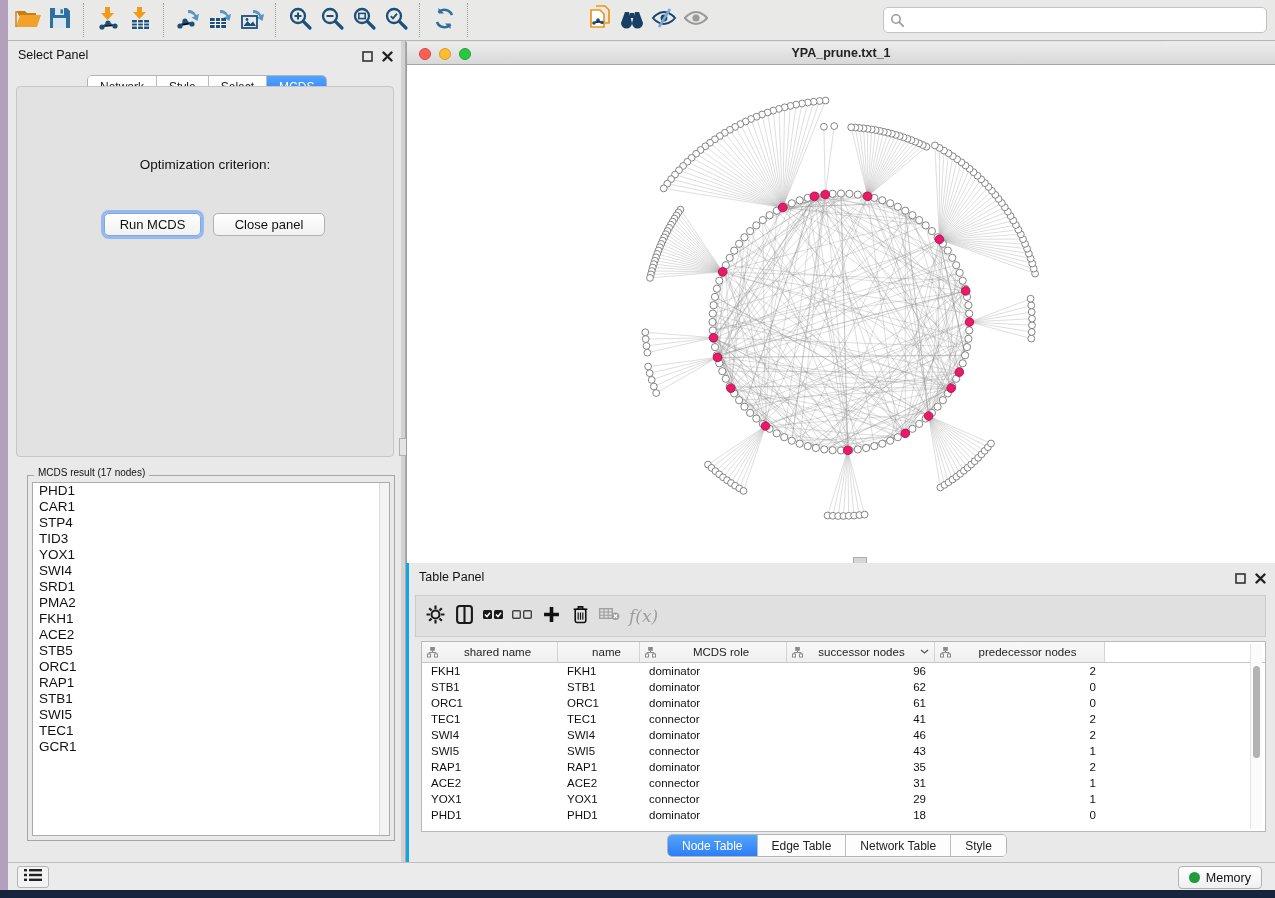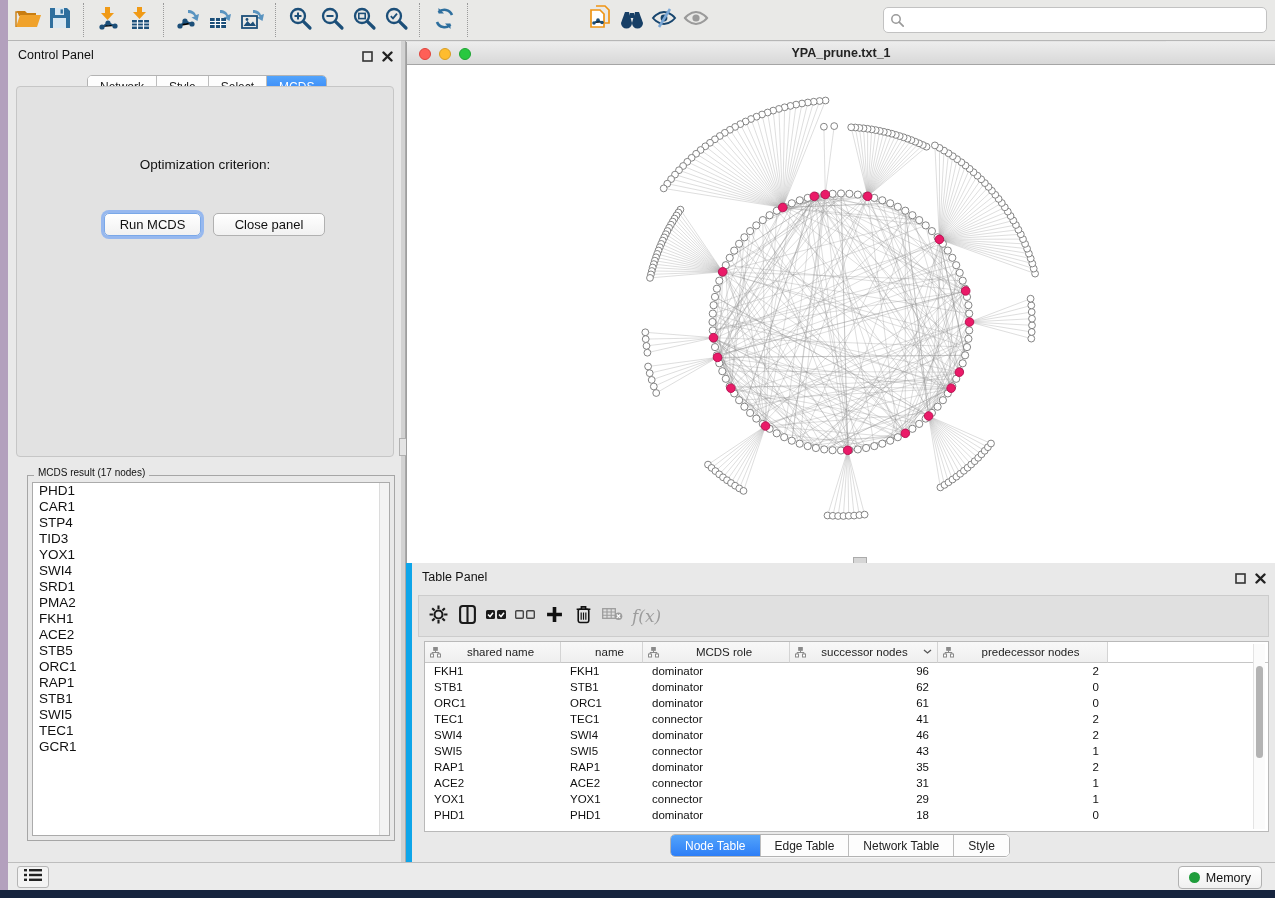--- a/index.html
+++ b/index.html
@@ -64,21 +64,21 @@
   .traffic{position:absolute;left:12px;top:5.5px;display:flex;gap:8px;}
   .light{width:12px;height:12px;border-radius:50%;box-sizing:border-box;}
   .light.red{background:#fe5f57;border:1px solid #df443c;}
   .light.yellow{background:#febc2e;border:1px solid #d89e24;}
   .light.green{background:#28c840;border:1px solid #1ea433;}
   .net-title{position:absolute;left:0;top:4px;width:100%;text-align:center;font-size:12.5px;font-weight:600;color:#222;}
   .net-canvas{position:absolute;left:0;top:23px;width:869px;height:498px;background:#fff;}
   .h-handle{position:absolute;left:446px;top:515px;width:12px;height:7px;background:#d6d6d6;border:1px solid #ababab;}
 
   
-  .table-panel{position:absolute;left:0;top:522px;width:869px;height:299px;background:#e9e9e9;border-left:6px solid #0ea5e9;box-sizing:border-box;}
+  .table-panel{position:absolute;left:0;top:522px;width:869px;height:299px;background:#e9e9e9;border-left:3px solid #0ea5e9;box-sizing:border-box;}
   .tp-title{position:absolute;left:10px;top:7px;font-size:12.5px;color:#111;}
   .tp-toolbar{position:absolute;left:6px;top:32px;width:851px;height:42px;background:#e0e0e0;border:1px solid #cccccc;
               box-sizing:border-box;display:flex;align-items:center;gap:7px;padding-left:8px;}
   .tp-tool{width:22px;height:22px;display:flex;align-items:center;justify-content:center;flex:none;}
   .fx-label{font-family:"DejaVu Serif",serif;font-style:italic;font-size:17px;color:#9c9c9c;margin-left:2px;}
   .data-table{position:absolute;left:12px;top:78px;width:845px;height:191px;background:#fff;border:1px solid #b9b9b9;
               box-sizing:border-box;overflow:hidden;}
   .thead{display:flex;height:21px;}
   .th{display:flex;align-items:center;background:linear-gradient(#f8f8f8,#efefef);border-right:1px solid #d4d4d4;
       border-bottom:1px solid #c6c6c6;font-size:11.5px;color:#222;box-sizing:border-box;}
@@ -256,21 +256,21 @@
             <circle cx="6" cy="6" r="4.2" fill="none" stroke="#9a9a9a" stroke-width="1.5"></circle>
             <path d="M9.2 9.2L13.2 13.2" stroke="#9a9a9a" stroke-width="1.7" stroke-linecap="round"></path>
           </svg>
         </span>
       <input placeholder="" style="">
     </div>
   </div>
 
   <div class="control-panel">
     <div class="cp-header">
-      <span class="cp-title">Control Panel</span>
+      <span class="cp-title">Select Panel</span>
       <span class="win-icons">
         <span><svg width="11" height="11">
               <rect x="1" y="1" width="9" height="9" fill="none" stroke="#333" stroke-width="1.6"></rect>
             </svg></span>
         <span><svg width="11" height="11">
               <path d="M1.5 1.5l8 8M9.5 1.5l-8 8" stroke="#222" stroke-width="2.4" stroke-linecap="round"></path>
             </svg></span>
       </span>
     </div>
     <div class="seg-tabs cp-tabs">

